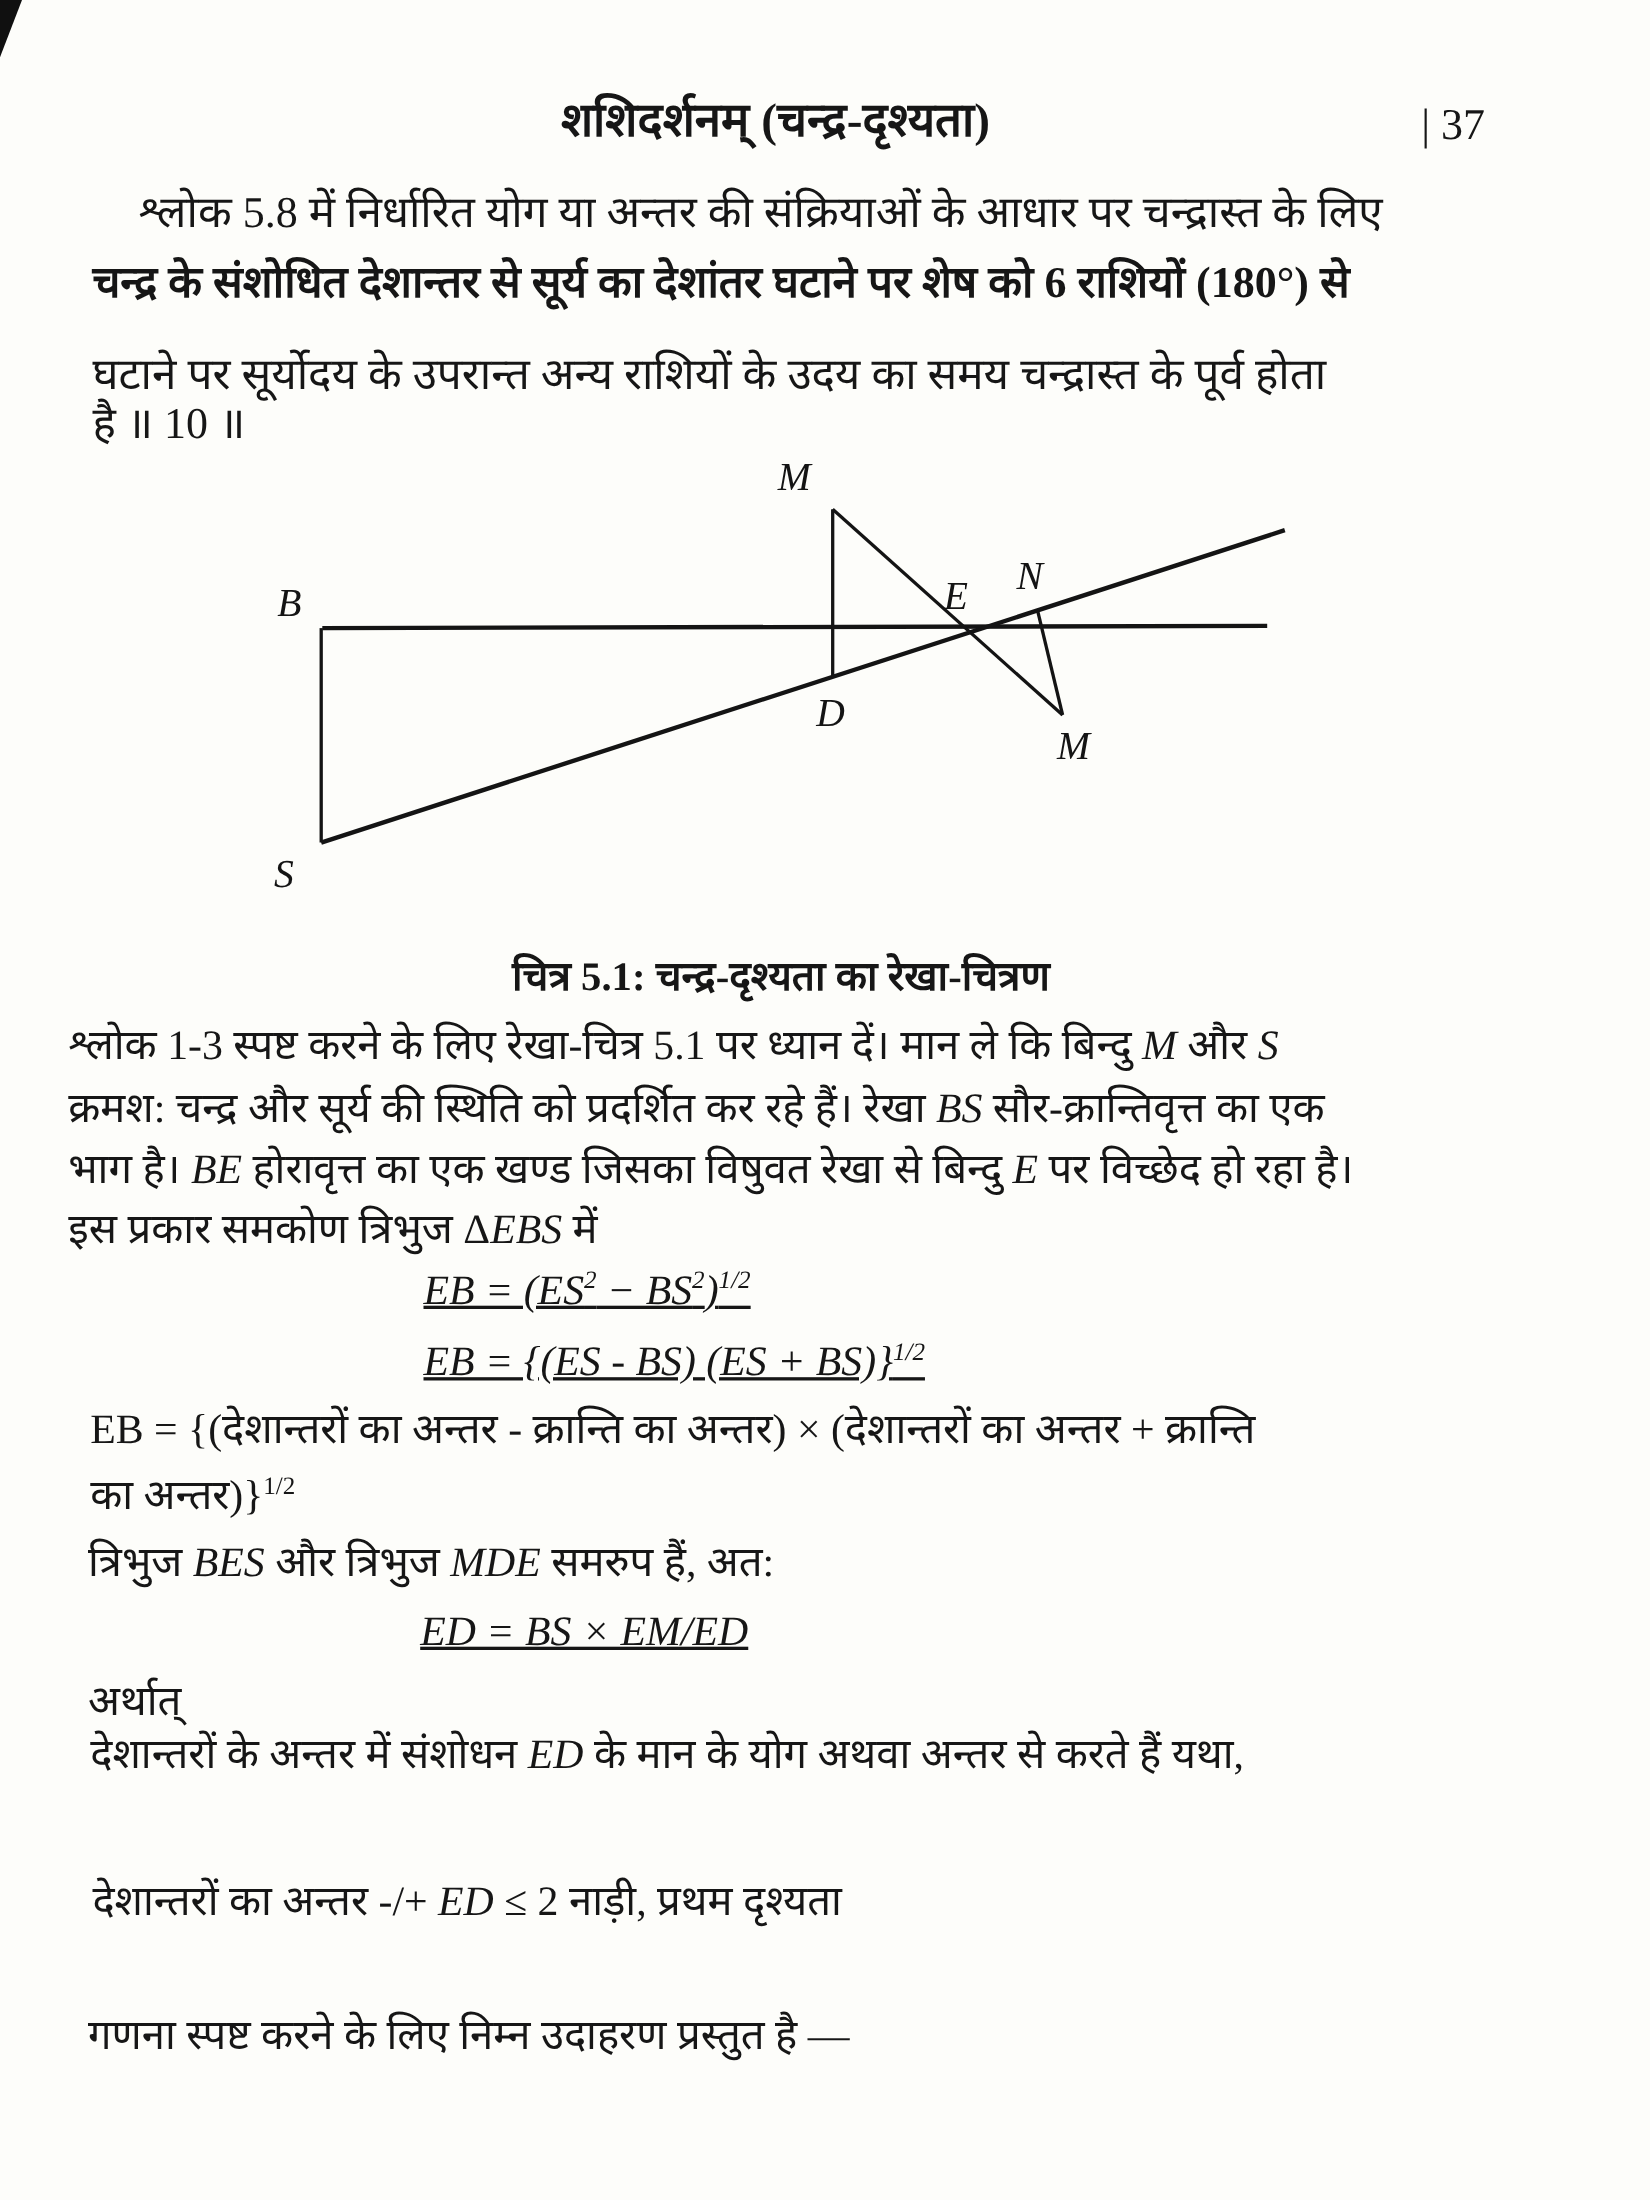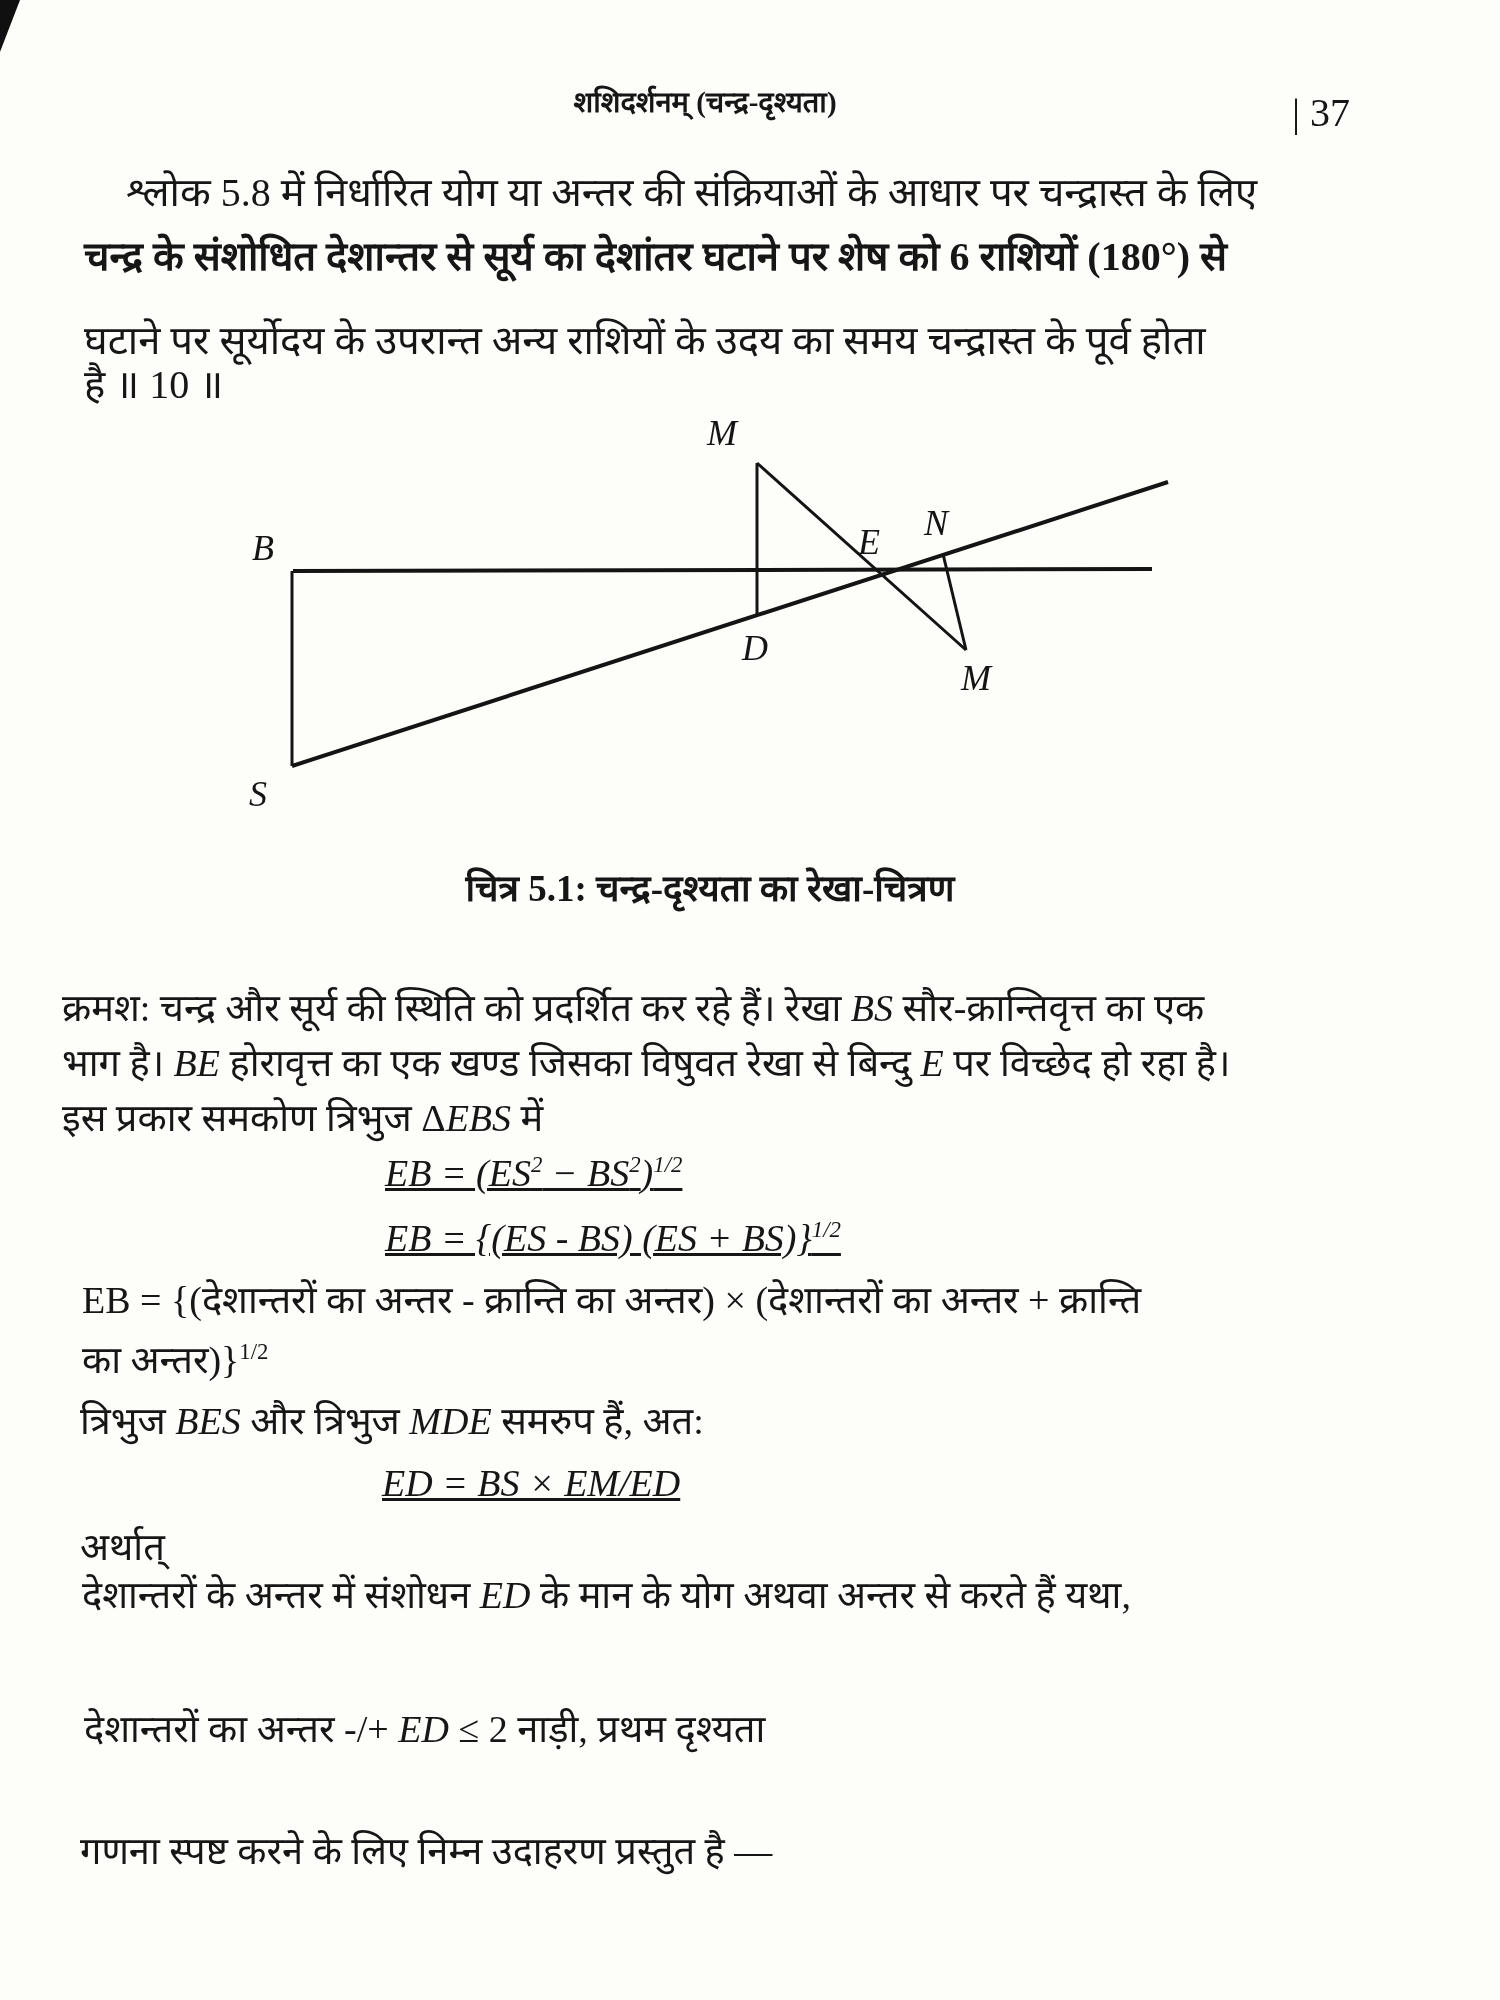--- a/index.html
+++ b/index.html
@@ -6,21 +6,21 @@
   .page {
     position:relative;
     width:1500px; height:2000px;
     margin:0 auto;
     background:#fdfdfa;
     font-family:"Liberation Serif","DejaVu Serif",serif;
     color:#161616;
     overflow:hidden;
   }
   .t { position:absolute; white-space:nowrap; line-height:1.25; }
-  .hdr { font-size:29px; font-weight:bold; }
+  .hdr { font-size:43px; font-weight:bold; }
   .pgnum { font-size:40px; }
   .b1 { font-size:40px; }       
   .b2 { font-size:38px; }       
   .cap { font-size:37px; font-weight:bold; }
   .eq { font-size:38px; font-style:italic;text-decoration:underline; }
   .lat { font-style:italic; }
   sup { font-size:60%; line-height:0; }
   .corner-artifact {
     position:absolute; top:0; left:0;
     width:0; height:0;
@@ -67,20 +67,21 @@
     <text x="263" y="560" text-anchor="middle">B</text>
     <text x="258" y="806" text-anchor="middle">S</text>
     <text x="755" y="660" text-anchor="middle">D</text>
     <text x="869" y="554" text-anchor="middle">E</text>
     <text x="936" y="535" text-anchor="middle">N</text>
     <text x="976" y="690" text-anchor="middle">M</text>
   </svg>
 
   <div class="t cap" style="left:360px; top:866px; width:700px; text-align:center;">चित्र 5.1: चन्द्र-दृश्यता का रेखा-चित्रण</div>
 
+  <div class="t b2" style="left:62px; top:928px;"><span>श्लोक 1-3 स्पष्ट करने के लिए रेखा-चित्र 5.1 पर ध्यान दें। मान ले कि बिन्दु </span><span class="lat">M</span><span> और </span><span class="lat">S</span></div>
   <div class="t b2" style="left:62px; top:985px;"><span>क्रमश: चन्द्र और सूर्य की स्थिति को प्रदर्शित कर रहे हैं। रेखा </span><span class="lat">BS</span><span> सौर-क्रान्तिवृत्त का एक</span></div>
   <div class="t b2" style="left:62px; top:1040px;"><span>भाग है। </span><span class="lat">BE</span><span> होरावृत्त का एक खण्ड जिसका विषुवत रेखा से बिन्दु </span><span class="lat">E</span><span> पर विच्छेद हो रहा है।</span></div>
   <div class="t b2" style="left:62px; top:1095px;"><span>इस प्रकार समकोण त्रिभुज Δ</span><span class="lat">EBS</span><span> में</span></div>
 
   <div class="t eq" style="left:385px; top:1150px;"><span>EB = (ES</span><sup>2</sup><span> − BS</span><sup>2</sup><span>)</span><sup>1/2</sup></div>
   <div class="t eq" style="left:385px; top:1215px;"><span>EB = {(ES - BS) (ES + BS)}</span><sup>1/2</sup></div>
 
   <div class="t b2" style="left:82px; top:1277px;"><span>EB = {(देशान्तरों का अन्तर - क्रान्ति का अन्तर) × (देशान्तरों का अन्तर + क्रान्ति</span></div>
   <div class="t b2" style="left:82px; top:1337px;"><span>का अन्तर)}</span><sup>1/2</sup></div>
 

